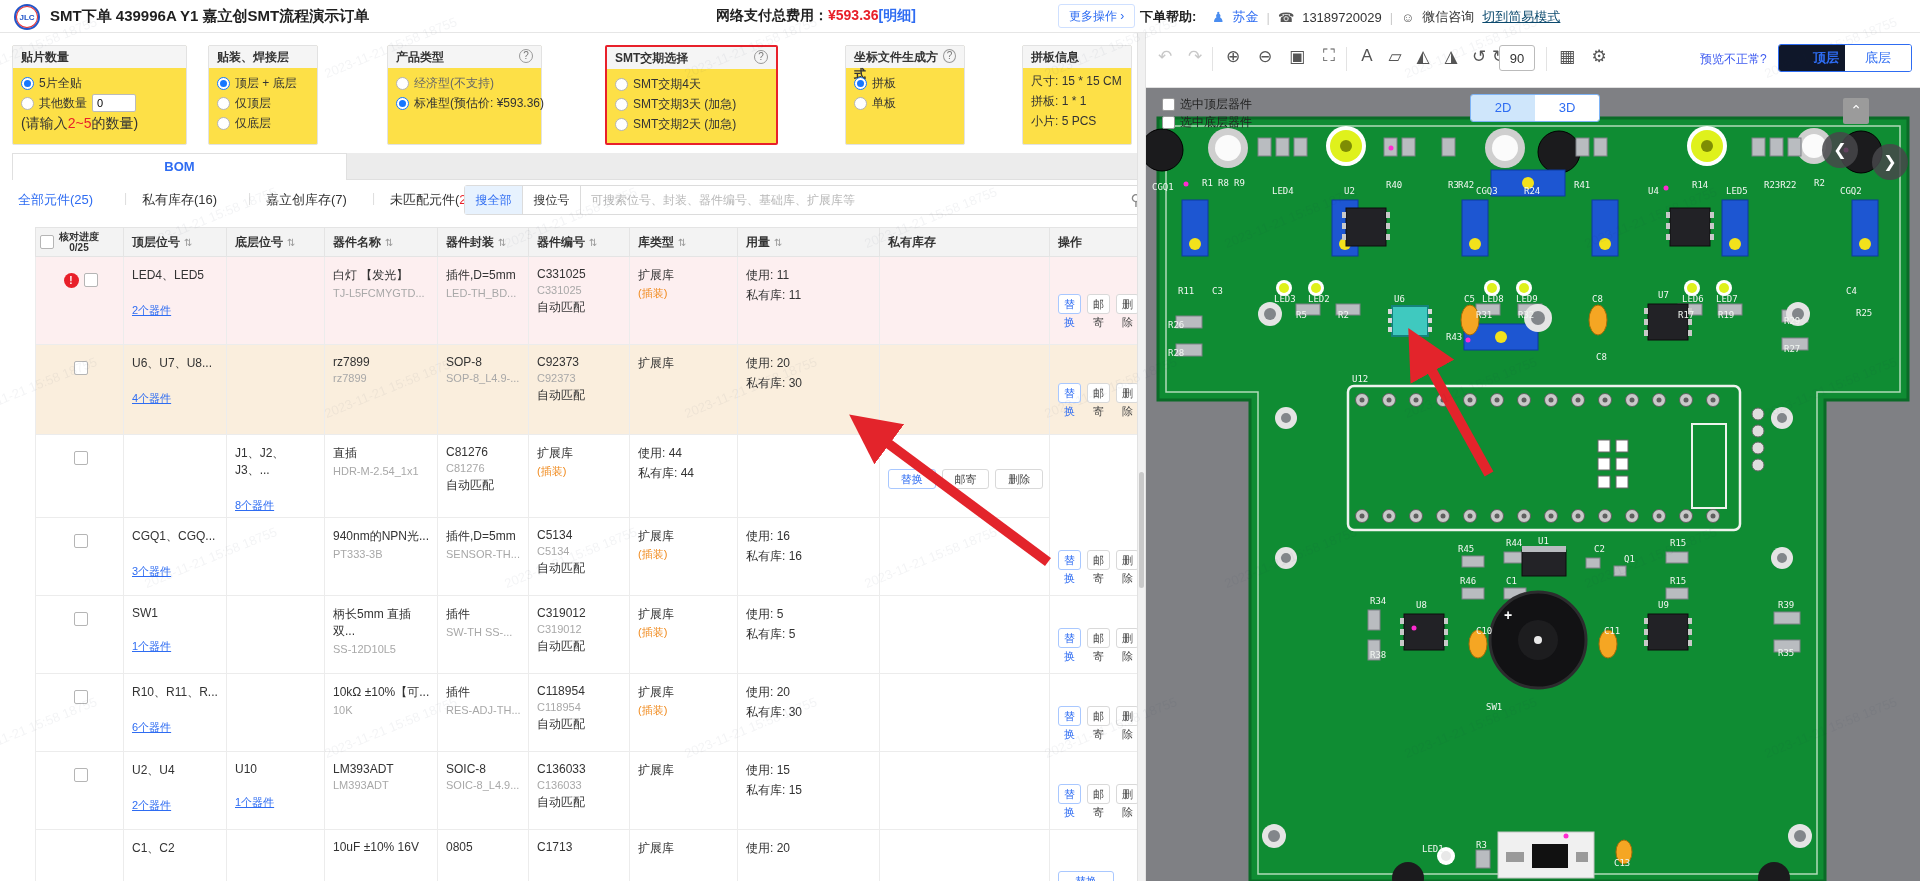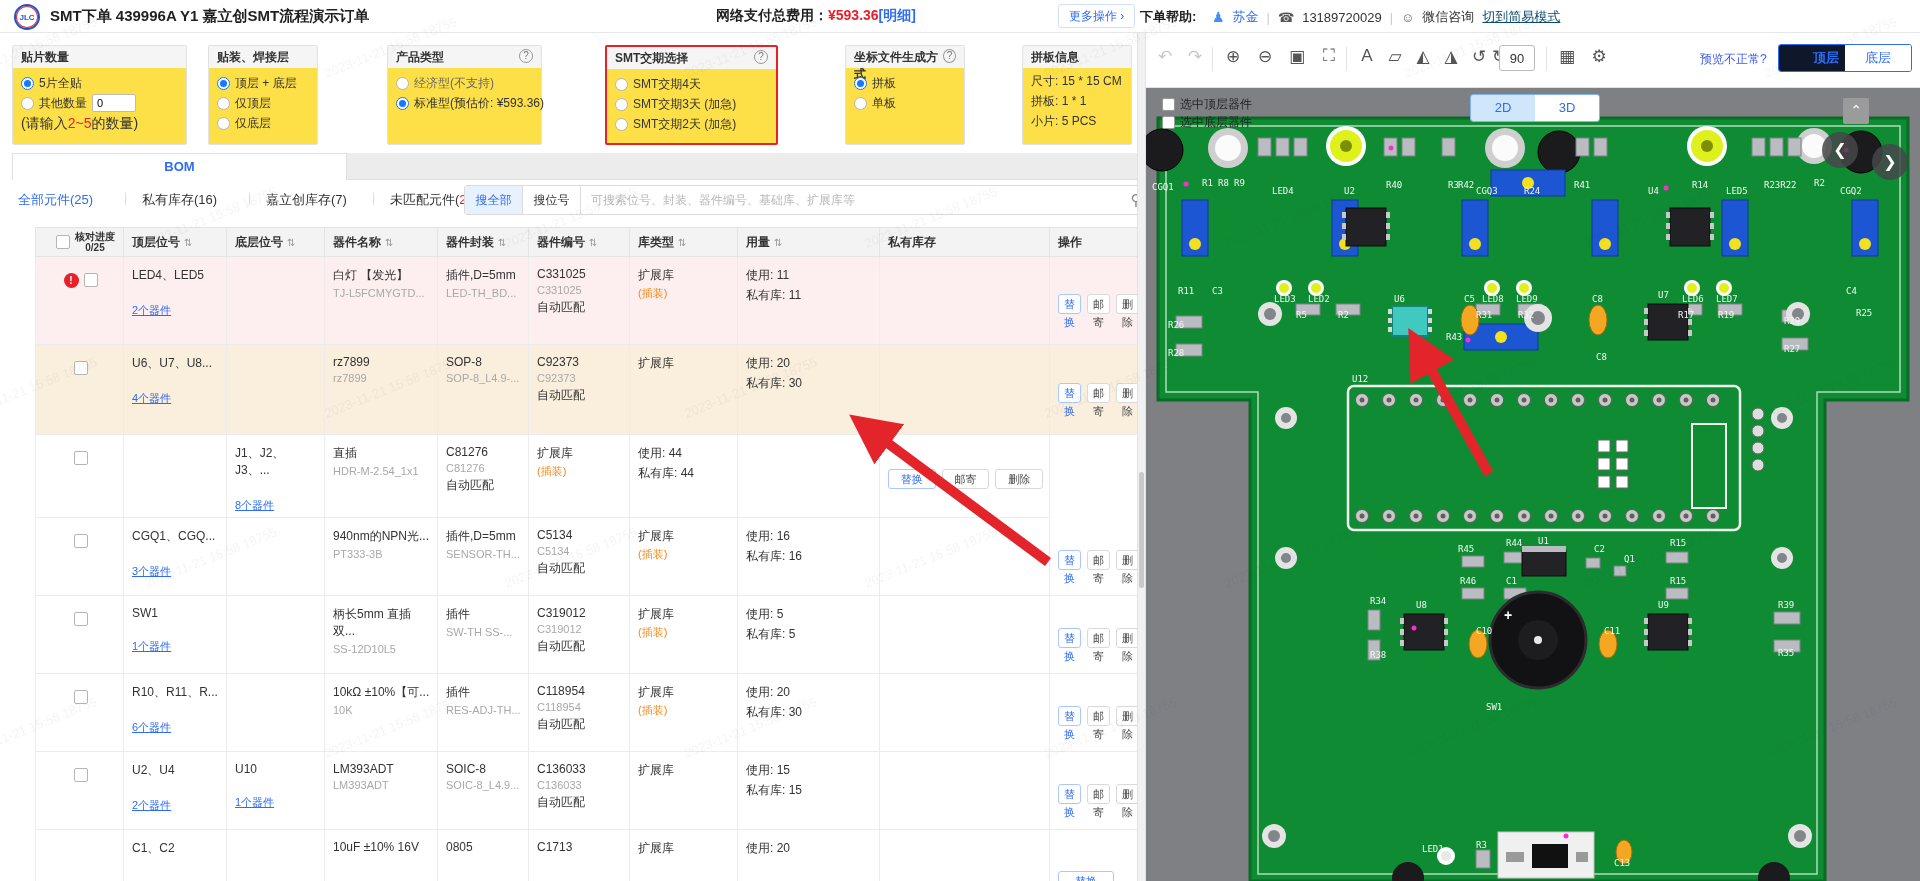--- a/index.html
+++ b/index.html
@@ -50,21 +50,21 @@
   .seg.on { background:#e7f2fe; color:#2e6cf2; }
   .searchbox input { flex:1; border:none; outline:none; font-size:12px; padding:0 10px; color:#333; }
   .searchbox input::placeholder { color:#b8b8b8; }
   .mag { width:30px; display:flex; align-items:center; justify-content:center; color:#888; font-size:15px; }
 
   
   .tbl { position:absolute; left:35px; top:227px; width:1111px; }
   .trow { display:grid; grid-template-columns:89px 103px 98px 113px 91px 101px 108px 142px 170px 96px; }
   .th { background:#f3f3f3; border-bottom:1px solid #e4e4e4; border-top:1px solid #e4e4e4; }
   .th .cell { height:28px; font-size:12px; font-weight:bold; color:#333; display:flex; align-items:center; padding-left:8px; border-right:1px solid #e4e4e4; }
-  .th .cell:first-child { border-left:1px solid #e4e4e4; justify-content:center; padding-left:12px; gap:5px; }
+  .th .cell:first-child { border-left:1px solid #e4e4e4; padding-left:4px; gap:5px; }
   .sort { color:#999; font-size:10px; margin-left:4px; font-weight:normal; }
   .chk { width:14px; height:14px; border:1px solid #b5b5b5; border-radius:2px; background:#fff; flex:0 0 14px; }
   .chkhead { font-size:10px; color:#333; line-height:11px; text-align:center; }
   .row .cell { border-right:1px solid #ececec; border-bottom:1px solid #ececec; padding:10px 6px 4px 8px; font-size:12px; color:#333; overflow:hidden; }
   .row .cell:first-child { border-left:1px solid #ececec; display:flex; justify-content:center; align-items:flex-start; padding-top:16px; gap:5px; }
   .row.pink  { background:#fdeff0; }
   .row.tan   { background:#faeedd; }
   .err { width:15px; height:15px; border-radius:50%; background:#e8202a; color:#fff; font-size:10px; font-weight:bold; text-align:center; line-height:15px; flex:0 0 15px; }
   .lnk { color:#2e6cf2; font-size:11px; text-decoration:underline; display:inline-block; margin-top:19px; }
   .sub { color:#a8a8a8; font-size:11px; margin-top:3px; }

